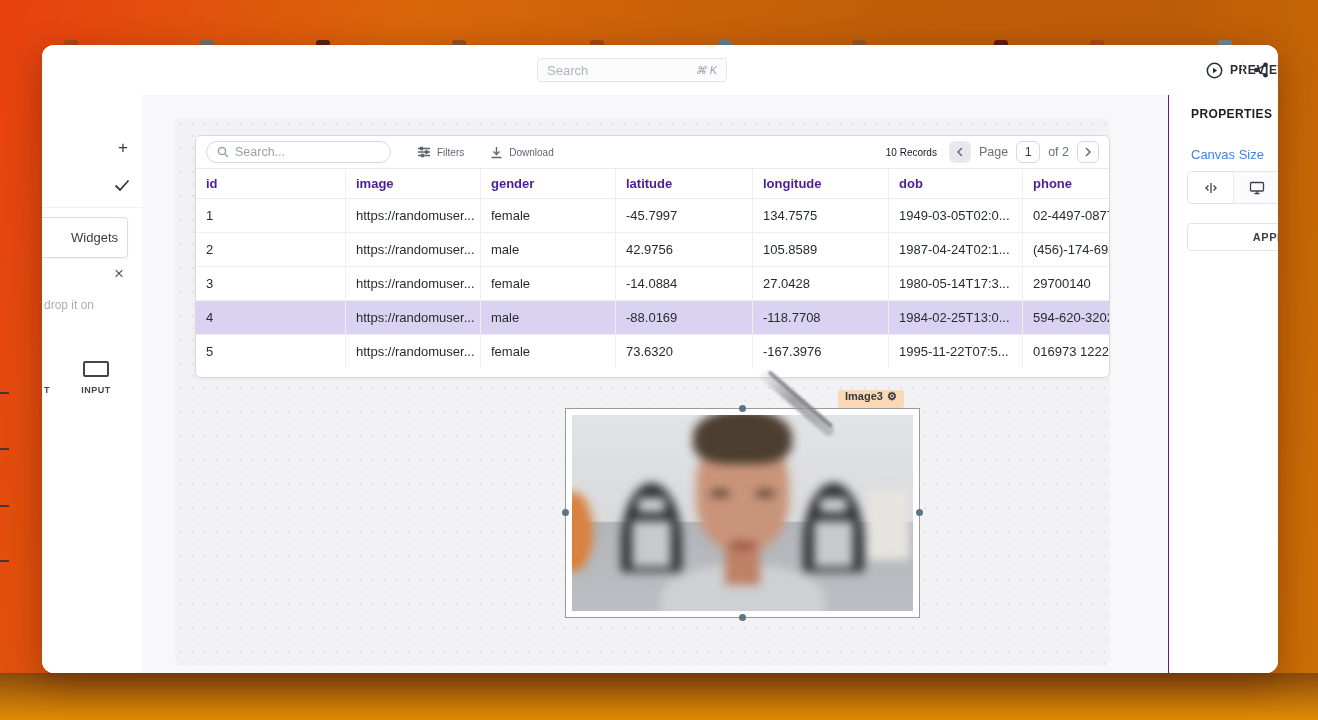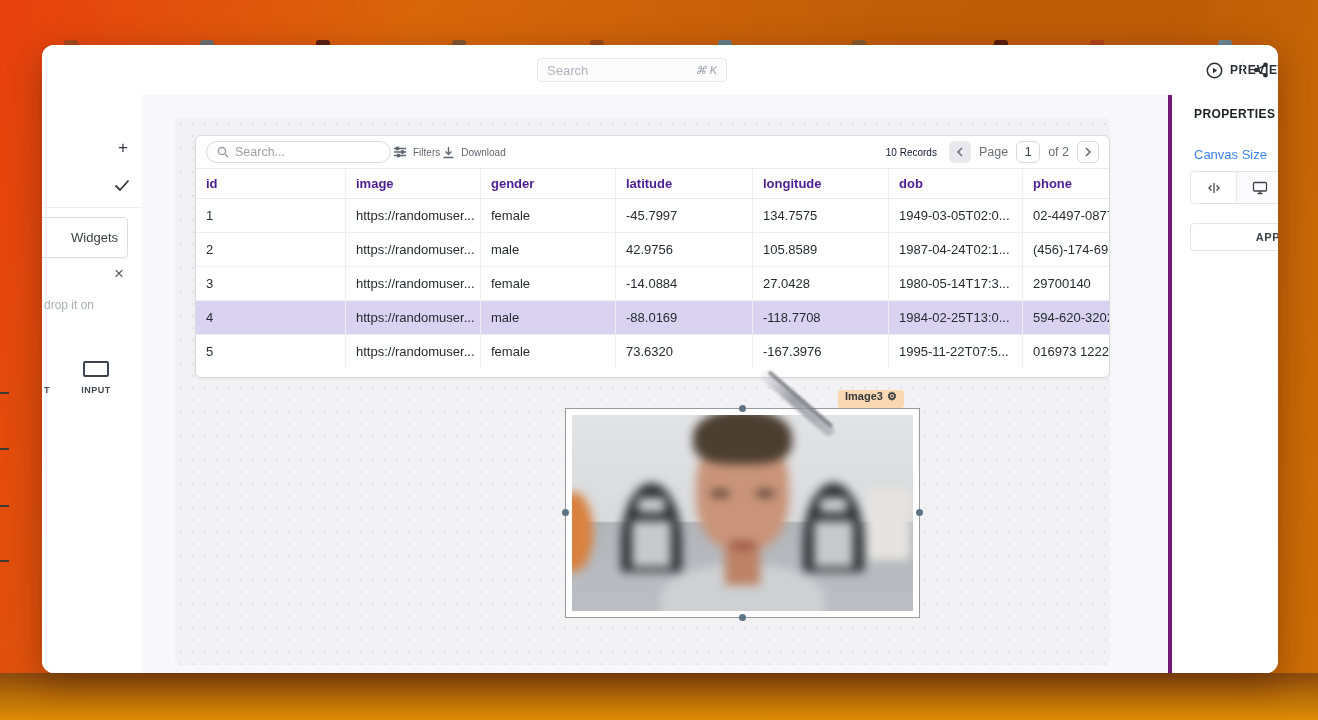--- a/index.html
+++ b/index.html
@@ -38,21 +38,21 @@
   .lp-input-widget{left:30px;top:266px;width:48px;text-align:center;cursor:grab;}
   .lp-input-widget .glyph{display:inline-block;width:22px;height:12px;border:2px solid #3f454c;border-radius:2px;}
   .lp-input-widget .wlbl{margin-top:4px;font-size:9px;font-weight:bold;letter-spacing:.5px;color:#3f454c;}
   
   .content{left:100px;top:50px;width:1026px;height:578px;background:#f8f8fa;}
   .canvas{left:133px;top:73px;width:935px;height:547px;background:#f2f2f5;border-radius:6px;
     background-image:radial-gradient(#e1e1e7 1px,transparent 1px);background-size:12px 12px;}
   
   .tablew{left:153px;top:90px;width:915px;height:243px;background:#fff;border:1px solid #d9d9e0;border-radius:6px;
     box-sizing:border-box;overflow:hidden;box-shadow:0 1px 3px rgba(30,30,60,.06);}
-  .t-toolbar{display:flex;align-items:center;height:32px;padding:0 10px;gap:2px;}
+  .t-toolbar{display:flex;align-items:center;height:32px;padding:0 10px;gap:26px;}
   .t-search{display:flex;align-items:center;gap:6px;width:185px;height:22px;border:1px solid #d8d8e0;border-radius:12px;
     padding:0 10px;box-sizing:border-box;color:#9aa0a8;}
   .t-search .ph{font-size:12.5px;}
   .t-btn{display:flex;align-items:center;gap:6px;font-size:10px;color:#5f6670;cursor:pointer;}
   .t-right{margin-left:auto;display:flex;align-items:center;gap:8px;}
   .t-records{font-size:10px;color:#0f172a;margin-right:4px;}
   .pg-btn{width:22px;height:22px;border-radius:6px;display:flex;align-items:center;justify-content:center;color:#6a7078;cursor:pointer;box-sizing:border-box;}
   .pg-prev{background:#e9e9ed;}
   .pg-next{background:#fff;border:1px solid #d8d8e0;}
   .pg-lbl{font-size:12.5px;color:#6a7078;}
@@ -85,21 +85,21 @@
   .eye{position:absolute;top:39%;width:5.5%;height:3.5%;background:#4c3930;border-radius:50%;}
   .mouth{position:absolute;left:46%;top:63%;width:8%;height:4.5%;background:#9e5747;border-radius:40%;}
   .handle{width:7px;height:7px;border-radius:50%;background:#5d7486;}
   
   .streak{left:722px;top:322px;width:96px;height:11px;border-radius:6px;opacity:.8;filter:blur(1.5px);
     background:linear-gradient(90deg,rgba(130,130,138,0) 0%,#8d8d95 45%,#b4b4bc 100%);
     transform:rotate(41deg);transform-origin:left top;}
   .streak2{left:728px;top:325px;width:84px;height:4px;border-radius:3px;opacity:.7;filter:blur(1px);background:#6f6f77;
     transform:rotate(41deg);transform-origin:left top;}
   
-  .right-panel{left:1126px;top:50px;width:110px;height:578px;background:#fff;border-left:4px solid #701a75;overflow:hidden;}
+  .right-panel{left:1126px;top:50px;width:110px;height:578px;background:#fff;border-left:1px solid #701a75;overflow:hidden;}
   .rp-title{left:22px;top:12px;font-size:12px;font-weight:bold;letter-spacing:.4px;color:#1c1f24;white-space:nowrap;}
   .rp-canvas-size{left:22px;top:52px;font-size:13px;color:#3b82f6;white-space:nowrap;}
   .rp-seg{left:18px;top:76px;width:150px;height:33px;border:1px solid #e4e4e8;border-radius:4px;display:flex;box-sizing:border-box;background:#fbfbfd;}
   .rp-seg .seg{width:46px;height:100%;display:flex;align-items:center;justify-content:center;color:#3c424a;cursor:pointer;box-sizing:border-box;}
   .rp-seg .seg.active{background:#fff;border-right:1px solid #e9e9ed;border-radius:4px 0 0 4px;}
   .rp-apply{left:18px;top:128px;width:170px;height:28px;border:1px solid #e4e4e8;border-radius:4px;background:#fff;
     display:flex;align-items:center;justify-content:center;font-size:11px;font-weight:bold;letter-spacing:.6px;color:#3a4046;cursor:pointer;box-sizing:border-box;}
   svg{display:block;}
 </style>
 </head>

